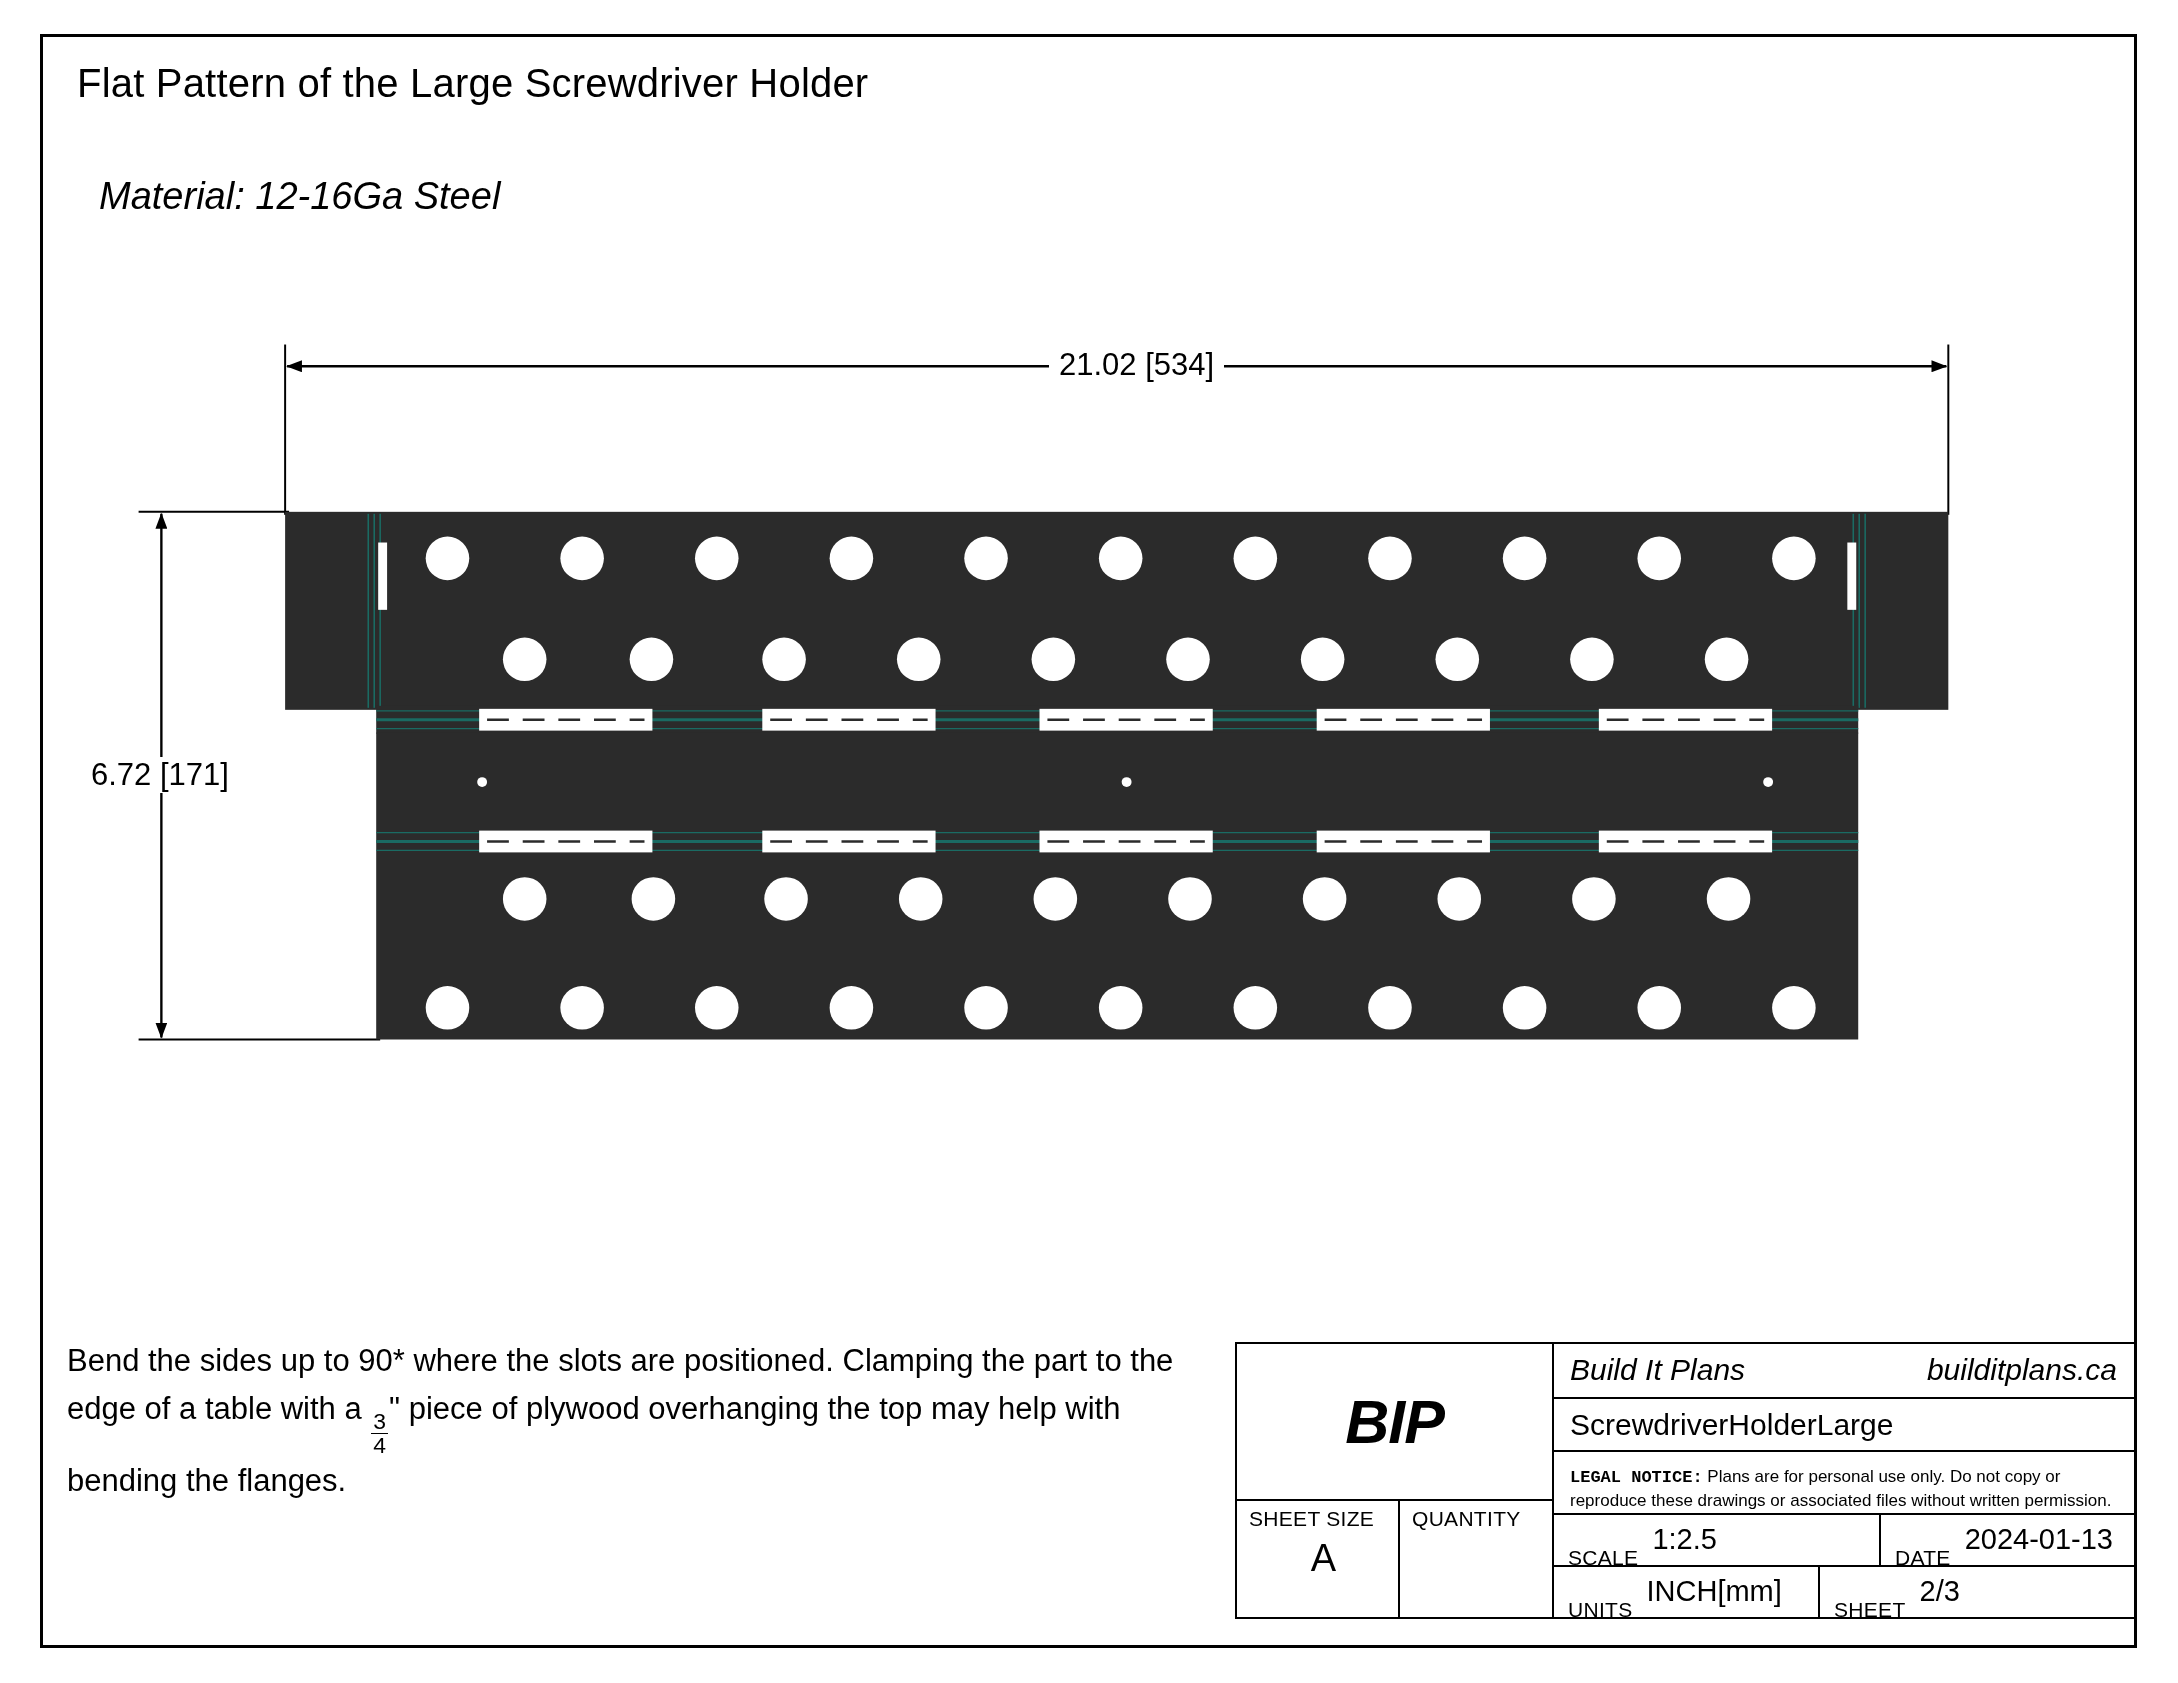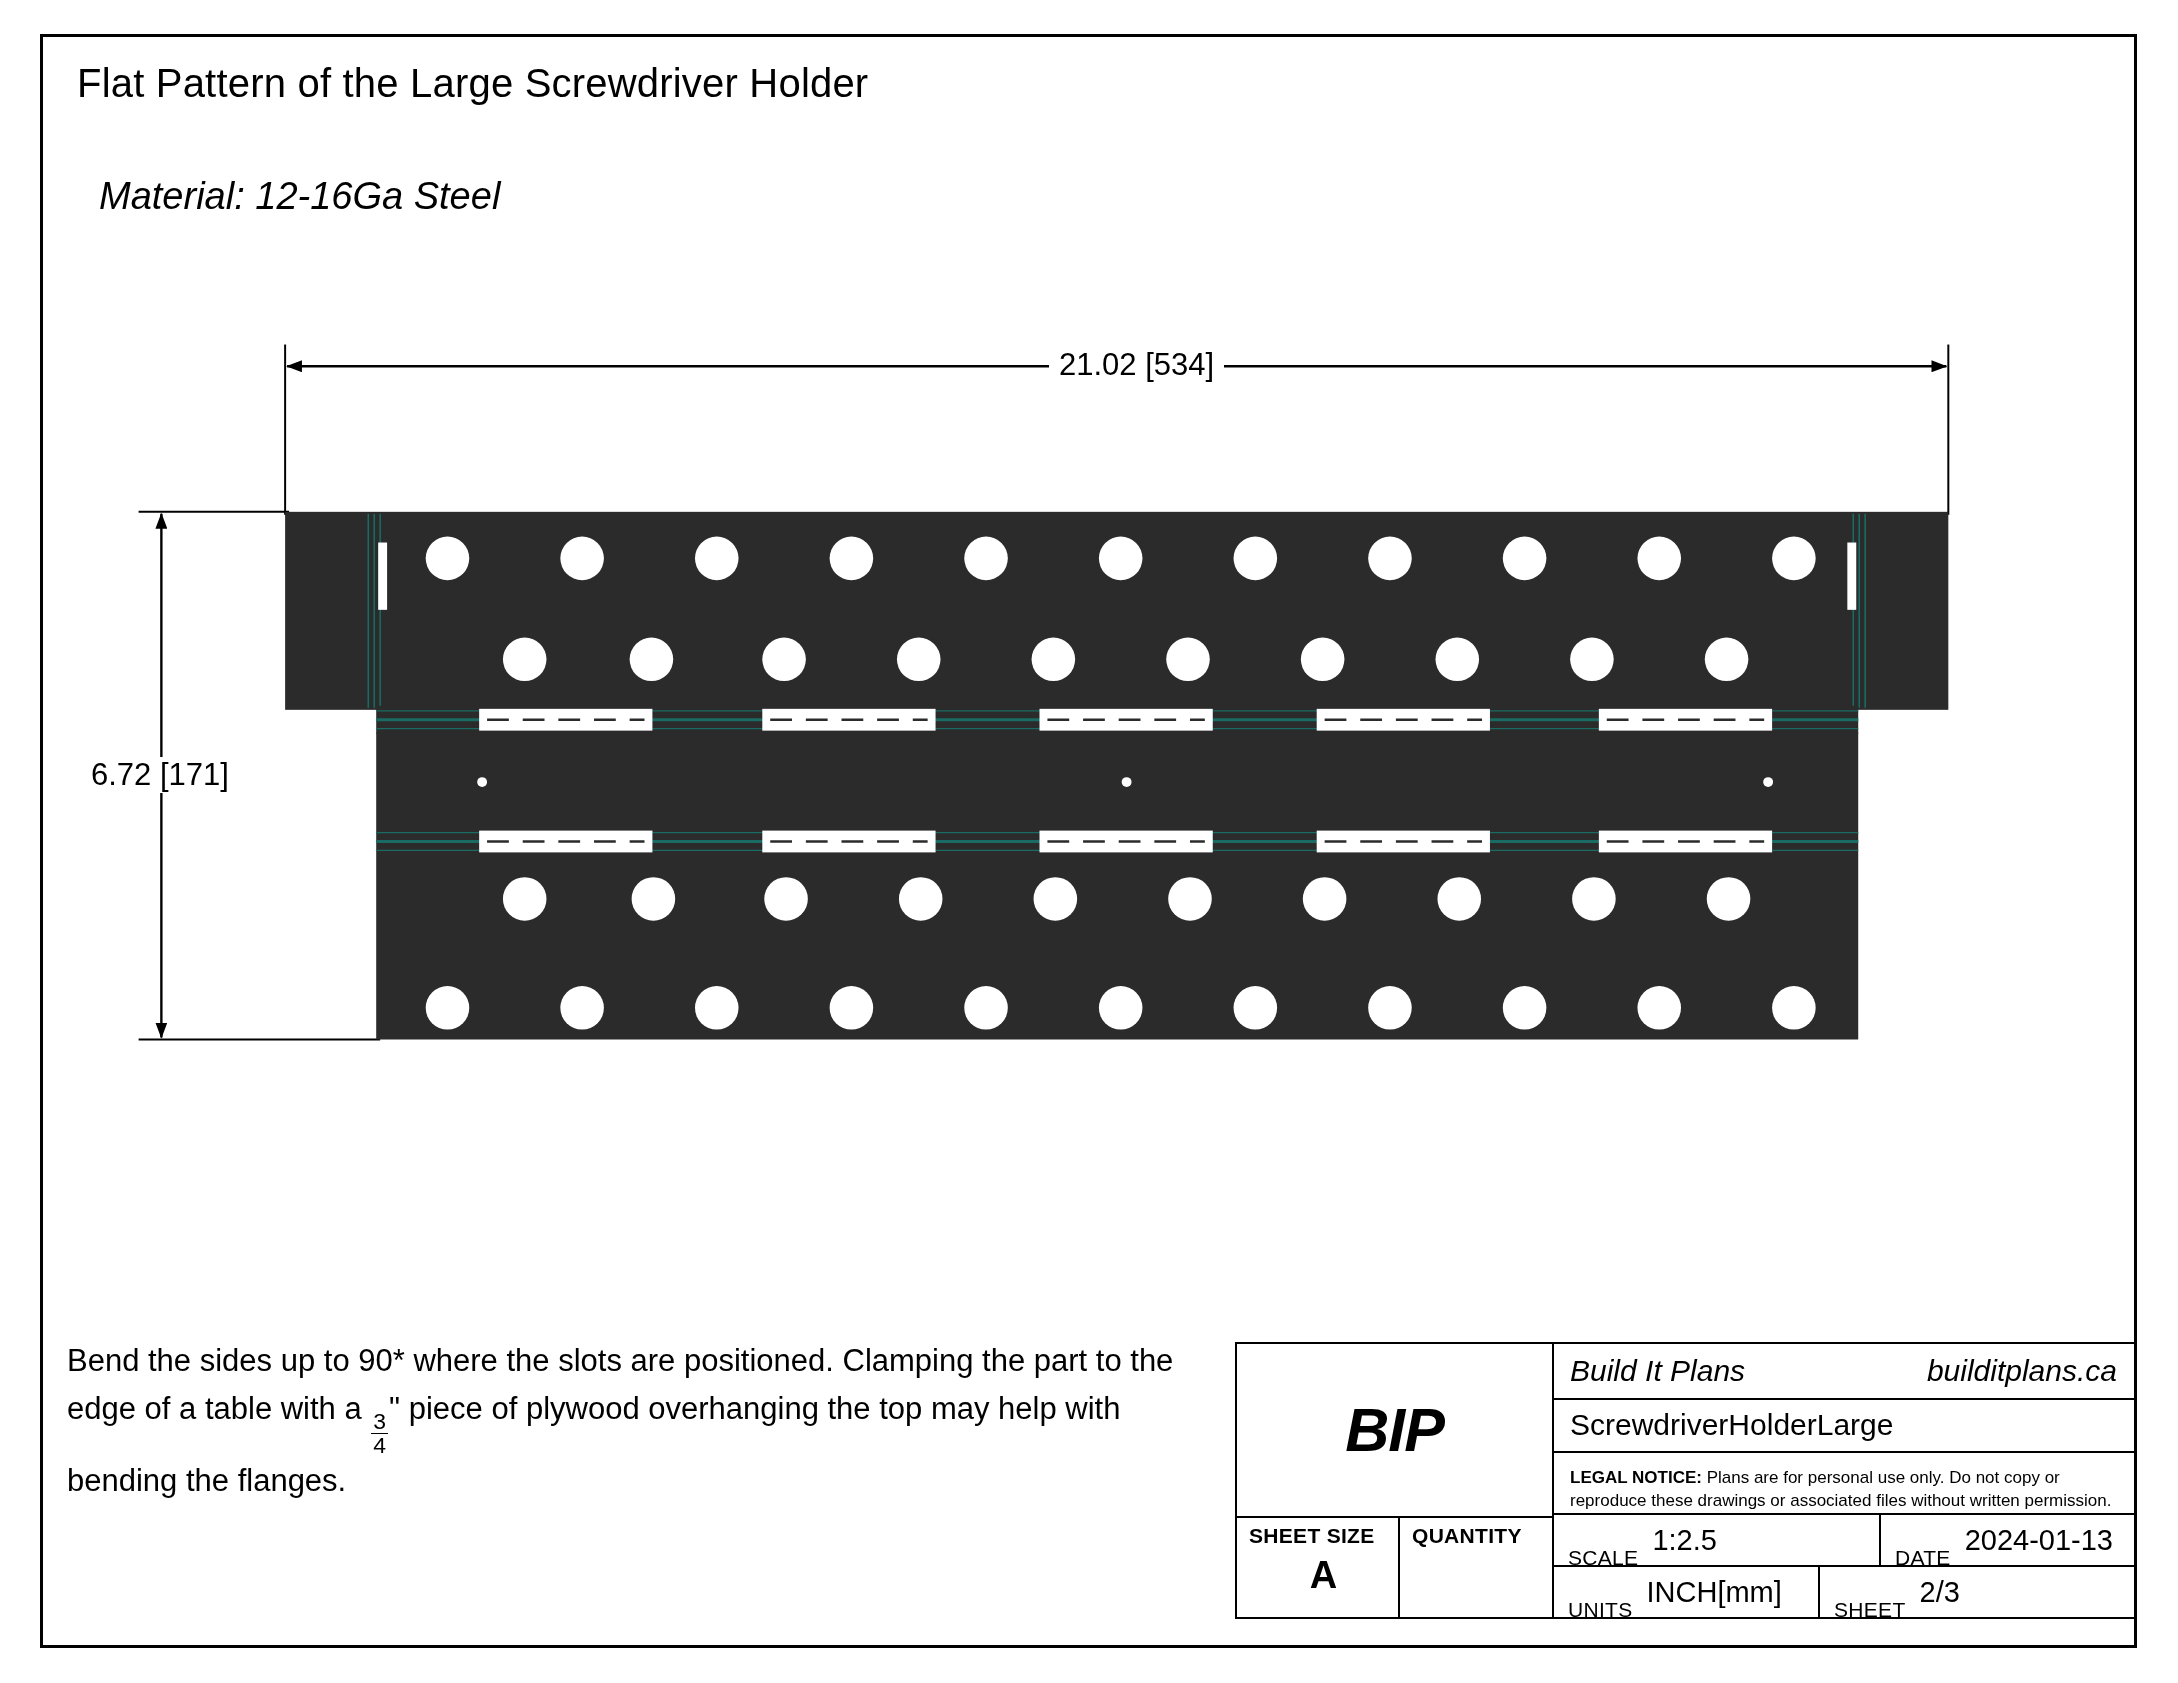--- a/index.html
+++ b/index.html
@@ -115,23 +115,22 @@
     display: flex;
     align-items: center;
     justify-content: center;
     border-bottom: 2px solid #000000;
     font-size: 61px;
     font-weight: bold;
     font-style: italic;
     letter-spacing: -1px;
   }
   .tb-left-bottom {
-    height: 99px;
-    display: flex;
-    font-weight: bold;
+    height: 116px;
+    display: flex;
   }
   .tb-sheetsize {
     width: 163px;
     border-right: 2px solid #000000;
     box-sizing: border-box;
     padding: 6px 0 0 12px;
   }
   .tb-qty {
     flex: 1;
     padding: 6px 0 0 12px;
@@ -171,21 +170,21 @@
     font-size: 30px;
   }
   .tb-legal {
     flex: 1;
     border-bottom: 2px solid #000000;
     padding: 14px 18px 0 16px;
     box-sizing: border-box;
     font-size: 17px;
     line-height: 1.35;
   }
-  .tb-legal b { font-weight: bold; }
+  .tb-legal b { font-weight: bold; font-family: Liberation Mono, monospace; }
   .tb-row {
     height: 50px;
     display: flex;
   }
   .tb-row.first { border-bottom: 2px solid #000000; }
   .tb-cell {
     display: flex;
     align-items: center;
     box-sizing: border-box;
     padding-left: 14px;

